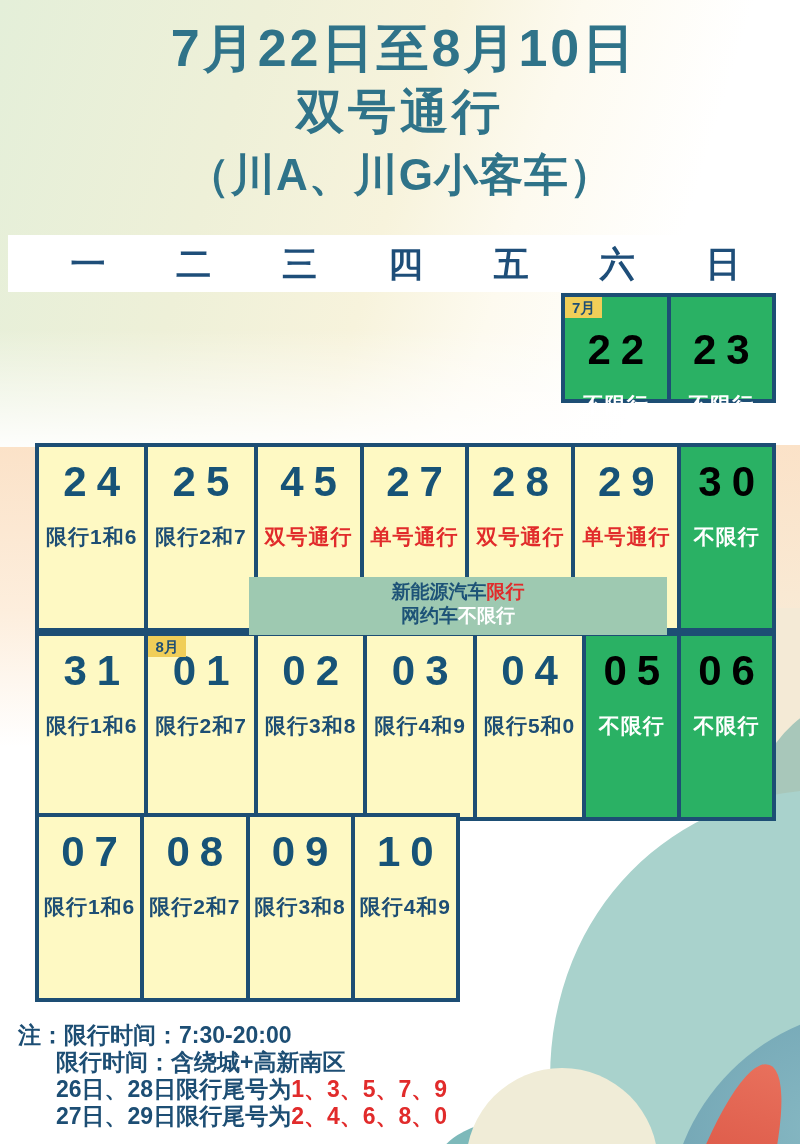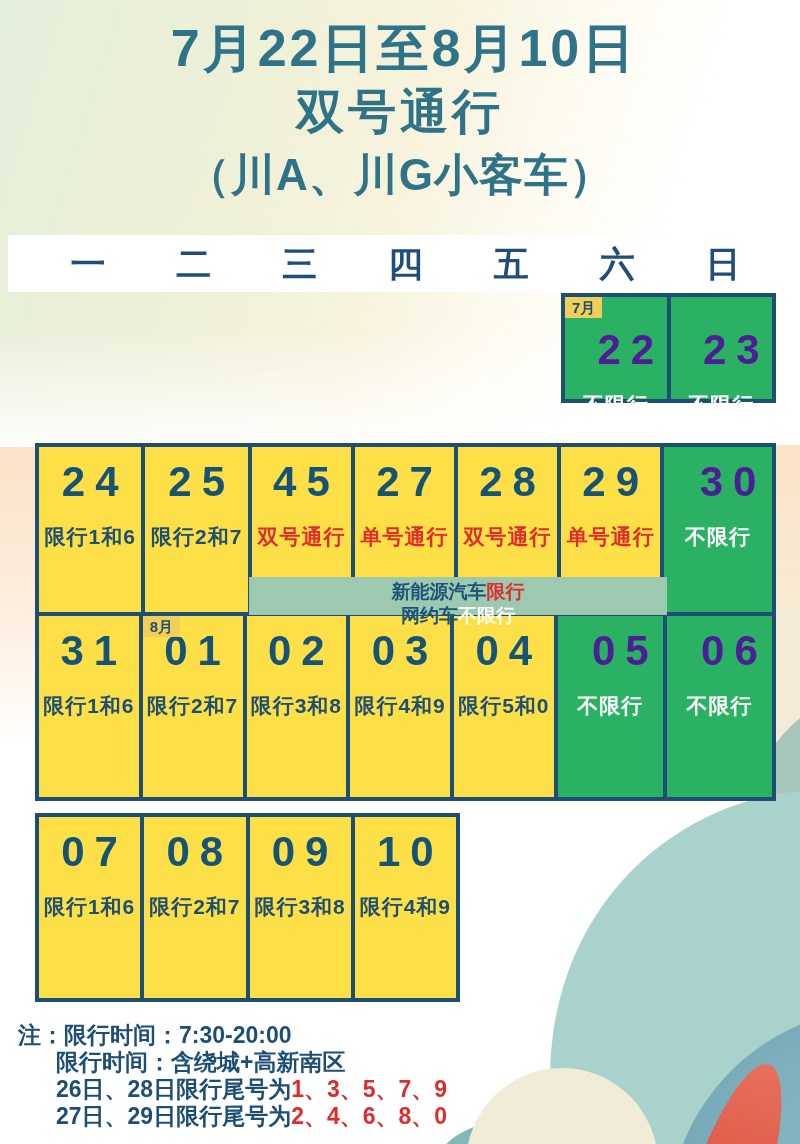--- a/index.html
+++ b/index.html
@@ -36,39 +36,39 @@
     color:#2f7389;font-weight:800;z-index:4;}
   .t1{font-size:52px;line-height:64px;letter-spacing:3px;padding-left:8px;}
   .t2{font-size:48px;line-height:64px;letter-spacing:4px;}
   .t3{font-size:44px;line-height:62px;letter-spacing:1px;}
   
   .weekband{position:absolute;left:8px;top:235px;width:786px;height:57px;background:#ffffff;z-index:2;}
   .weekrow{margin-left:27px;width:741px;height:57px;display:flex;}
   .weekrow span{flex:1;text-align:center;line-height:57px;font-size:35px;font-weight:bold;color:#1e4e79;}
   
   .row{position:absolute;display:flex;z-index:2;}
-  .cell{flex:1 1 auto;border:4px solid #1d4e74;background:#fde047;position:relative;box-sizing:border-box;}
+  .cell{flex:1 1 auto;border:4px solid #1d4e74;background:#fef9c3;position:relative;box-sizing:border-box;}
   .cell + .cell{margin-left:-4px;}
   .cell.green{background:#2ab164;}
   .row1{left:561px;top:293px;width:215px;height:110px;}
   .row2{left:35px;top:443px;width:741px;height:189px;}
-  .row3{left:35px;top:612px;width:741px;height:189px;}
+  .row3{left:35px;top:632px;width:741px;height:189px;}
   .row4{left:35px;top:813px;width:425px;height:189px;}
   .date{margin-top:12px;font-size:42px;line-height:46px;font-weight:bold;color:#175377;
     text-align:center;letter-spacing:10px;text-indent:10px;}
   .row1 .date{margin-top:30px;}
   .note{margin-top:20px;font-size:21px;line-height:24px;font-weight:bold;text-align:center;letter-spacing:1px;}
   .note.navy{color:#1d4e74;}
   .note.red{color:#e12b2b;}
   .green .note{color:#ffffff;}
-  .green .date{color:#4c1d95;padding-left:20px;}
+  .green .date{color:#000000;}
   .badge{position:absolute;top:0;left:0;background:#f0ce58;color:#1d4e74;
     font-size:15px;line-height:15px;font-weight:bold;padding:3px 7px;z-index:3;}
   
-  .banner{position:absolute;left:249px;top:577px;width:418px;height:38px;background:#9ec9b1;
+  .banner{position:absolute;left:249px;top:577px;width:418px;height:58px;background:#9ec9b1;
     z-index:3;text-align:center;font-weight:bold;font-size:19px;}
   .bline{line-height:24px;}
   .bline:first-child{margin-top:3px;}
   .b-navy{color:#1d5377;}
   .b-red{color:#e12b2b;}
   .b-white{color:#ffffff;}
   
   .notes{position:absolute;left:18px;top:1022px;z-index:5;color:#1d4e74;
     font-weight:bold;font-size:23px;line-height:27px;white-space:nowrap;}
   .nline.indent{margin-left:38px;}

